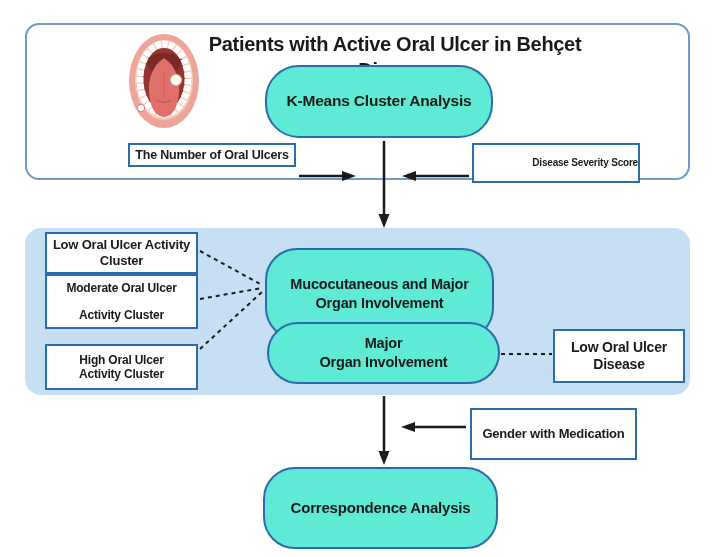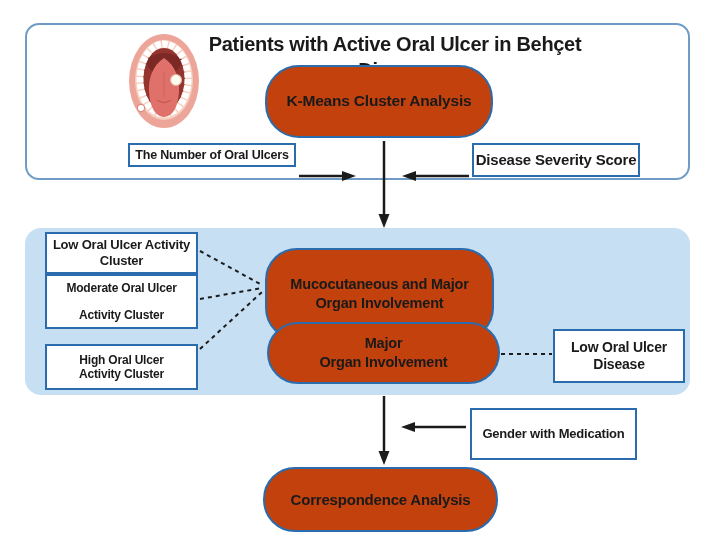--- a/index.html
+++ b/index.html
@@ -19,44 +19,44 @@
   .abs{position:absolute;box-sizing:border-box;}
   .outer-box{
     left:25px;top:23px;width:665px;height:157px;
     border:2px solid var(--outer-border);border-radius:14px;background:#fff;
   }
   .title{
     left:180px;top:31px;width:430px;text-align:center;
     font-size:20px;font-weight:bold;letter-spacing:-0.3px;line-height:1.3;
   }
   .pill{
-    background:#c2410c;border:2.5px solid var(--box-border);
+    background:#5eead4;border:2.5px solid var(--box-border);
     display:flex;flex-direction:column;align-items:center;justify-content:center;
     text-align:center;font-weight:bold;line-height:1.3;letter-spacing:-0.2px;
   }
   .rect-box{
     background:#fff;border:2px solid var(--box-border);
     display:flex;flex-direction:column;align-items:center;justify-content:center;
     text-align:center;font-weight:bold;line-height:1.2;letter-spacing:-0.2px;
   }
   .kmeans{left:265px;top:65px;width:228px;height:73px;border-radius:34px;font-size:15.5px;}
   .input-left{left:128px;top:143px;width:168px;height:24px;font-size:12.5px;}
-  .input-right{left:472px;top:143px;width:168px;height:34px;font-size:15px;}
+  .input-right{left:472px;top:143px;width:168px;height:40px;font-size:10px;align-items:flex-end;}
   .blue-region{
     left:25px;top:228px;width:665px;height:167px;
     background:var(--region-fill);border-radius:16px;
   }
   .cluster-low{left:45px;top:232px;width:153px;height:42px;font-size:13px;}
   .cluster-moderate{left:45px;top:274px;width:153px;height:55px;font-size:12px;gap:12px;}
   .cluster-high{left:45px;top:331px;width:153px;height:46px;font-size:12px;margin-top:13px;}
   .mucocutaneous{left:265px;top:248px;width:229px;height:92px;border-radius:32px;font-size:14.5px;}
   .major{left:267px;top:322px;width:233px;height:62px;border-radius:31px;font-size:14.5px;}
   .low-activity{left:553px;top:329px;width:132px;height:54px;font-size:14px;}
   .gender{left:470px;top:408px;width:167px;height:52px;font-size:13px;}
-  .correspondence{left:263px;top:467px;width:235px;height:65px;border-radius:32px;font-size:15px;}
+  .correspondence{left:263px;top:467px;width:235px;height:82px;border-radius:32px;font-size:15px;}
   .overlay{left:0;top:0;width:713px;height:557px;pointer-events:none;}
   .mouth{left:127px;top:32px;width:74px;height:98px;}
 </style>
 </head>
 <body>
 
 <div class="canvas">
 
   <div class="abs outer-box"></div>
 

